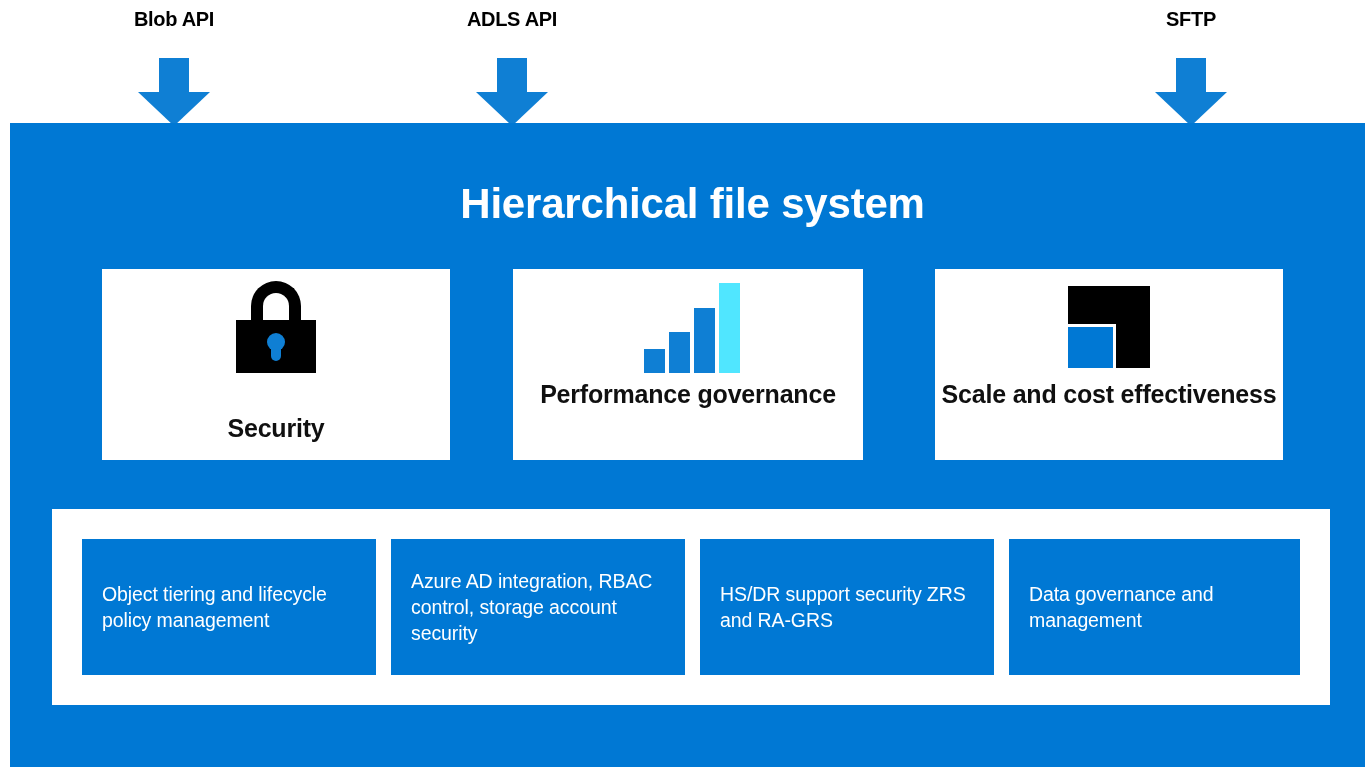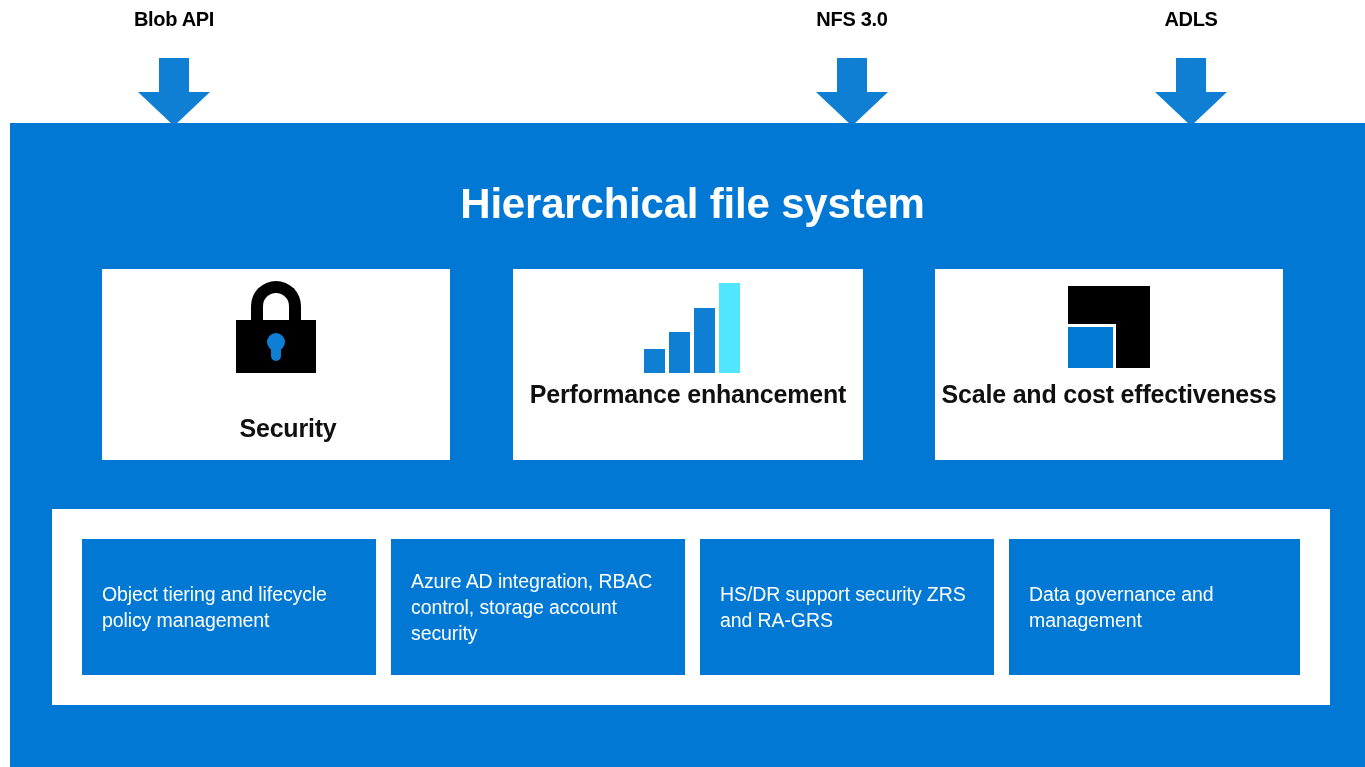--- a/index.html
+++ b/index.html
@@ -119,21 +119,21 @@
     position: absolute;
     left: 0;
     width: 100%;
     text-align: center;
     font-size: 25px;
     font-weight: bold;
     color: #101010;
     line-height: 34px;
     letter-spacing: -0.2px;
   }
-  #feature-card-0 .feature-label { top: 142px; margin-left: 12px; }
+  #feature-card-0 .feature-label { top: 142px; }
   #feature-card-1 .feature-label { top: 108px; }
   #feature-card-2 .feature-label { top: 108px; }
 
   
   .lock-icon { position: relative; width: 84px; height: 92px; }
   .lock-shackle {
     position: absolute;
     left: 17px; top: 0;
     width: 50px; height: 50px;
     border: 12px solid #000000;
@@ -235,31 +235,31 @@
 <div id="api-band">
 
   <div class="api-entry" id="api-entry-0" style="left:64px;">
     <div class="api-label">Blob API</div>
     <div class="api-arrow">
       <div class="arrow-shaft"></div>
       <div class="arrow-head"></div>
     </div>
   </div>
 
-
-  <div class="api-entry" id="api-entry-2" style="left:742px;">
-    <div class="api-label">NFS 3.0</div>
+  <div class="api-entry" id="api-entry-1" style="left:402px;">
+    <div class="api-label">ADLS API</div>
     <div class="api-arrow">
       <div class="arrow-shaft"></div>
       <div class="arrow-head"></div>
     </div>
   </div>
 
+
   <div class="api-entry" id="api-entry-3" style="left:1081px;">
-    <div class="api-label">ADLS</div>
+    <div class="api-label">SFTP</div>
     <div class="api-arrow">
       <div class="arrow-shaft"></div>
       <div class="arrow-head"></div>
     </div>
   </div>
 
 </div>
 
 <div id="main-panel">
 
@@ -281,21 +281,21 @@
 
     <div class="feature-card" id="feature-card-1">
       <div class="feature-icon-wrap">
         <div class="bars-icon">
           <div class="bar" id="perf-bar-0"></div>
           <div class="bar" id="perf-bar-1"></div>
           <div class="bar" id="perf-bar-2"></div>
           <div class="bar" id="perf-bar-3"></div>
         </div>
       </div>
-      <div class="feature-label">Performance enhancement</div>
+      <div class="feature-label">Performance governance</div>
     </div>
 
     <div class="feature-card" id="feature-card-2">
       <div class="feature-icon-wrap">
         <div class="scale-icon">
           <div class="scale-top"></div>
           <div class="scale-right"></div>
           <div class="scale-square"></div>
         </div>
       </div>

